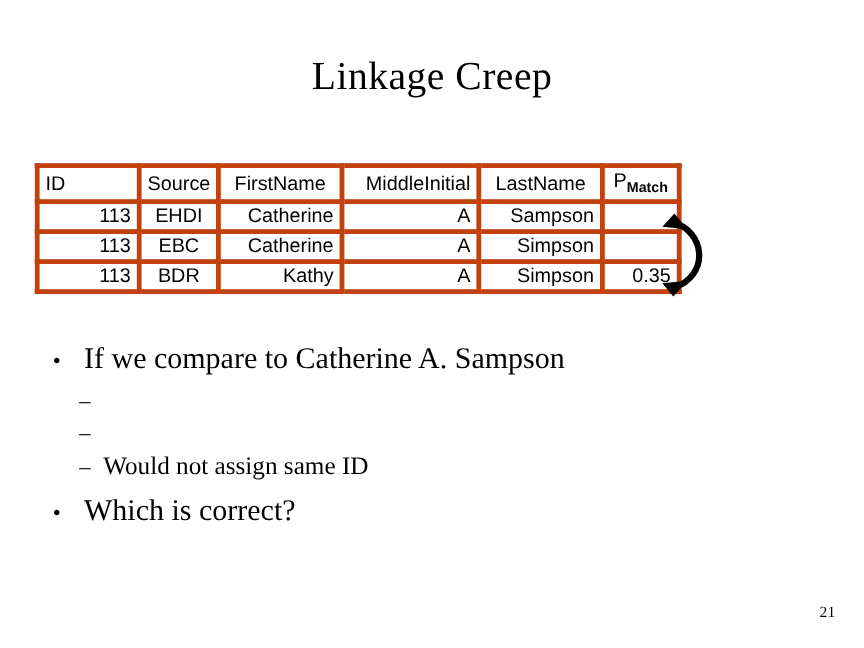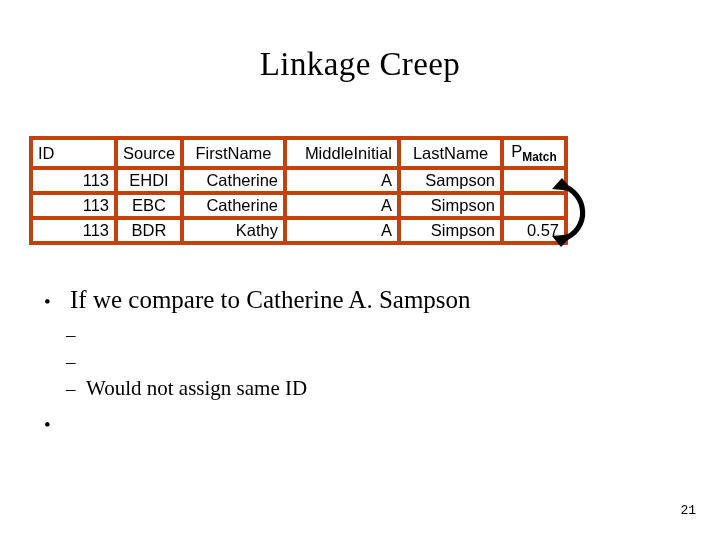--- a/index.html
+++ b/index.html
@@ -142,21 +142,21 @@
   .lvl2 .sub-m {
     font-size: 0.66em;
     vertical-align: sub;
   }
 
   
   #page-number {
     position: absolute;
     right: 24px;
     bottom: 22px;
-    font-family: Liberation Mono, monospace;
+    font-family: Liberation Serif, serif;
     font-size: 13px;
     color: #000000;
     margin-top: 40px;
   }
 </style>
 </head>
 <body>
 
 <div id="slide-title">Linkage Creep</div>
 
@@ -196,21 +196,21 @@
         <td class="c-middle">A</td>
         <td class="c-last">Simpson</td>
         <td class="c-pmatch"></td>
       </tr>
       <tr>
         <td class="c-id">113</td>
         <td class="c-source">BDR</td>
         <td class="c-first">Kathy</td>
         <td class="c-middle">A</td>
         <td class="c-last">Simpson</td>
-        <td class="c-pmatch">0.57</td>
+        <td class="c-pmatch">0.35</td>
       </tr>
     </tbody>
   </table>
 </div>
 
 <svg id="linkage-arrow" viewBox="0 0 70 80">
   <path d="M 12 13 C 40 20, 44 58, 13 68" fill="none" stroke="#000000" stroke-width="5.2" stroke-linecap="butt"></path>
   <polygon points="14,6 25,19 4,17" fill="#000000"></polygon>
   <polygon points="13,75 25,62 4,64" fill="#000000"></polygon>
 </svg>
@@ -232,17 +232,18 @@
     </div>
 
     <div class="lvl2">
       <span class="mark">–</span>
       <span>Would not assign same ID</span>
     </div>
   </div>
 
   <div class="lvl1">
     <span class="mark">•</span>
+    <span>Which is correct?</span>
   </div>
 
 </div>
 
 <div id="page-number">21</div>
 
 </body></html>

